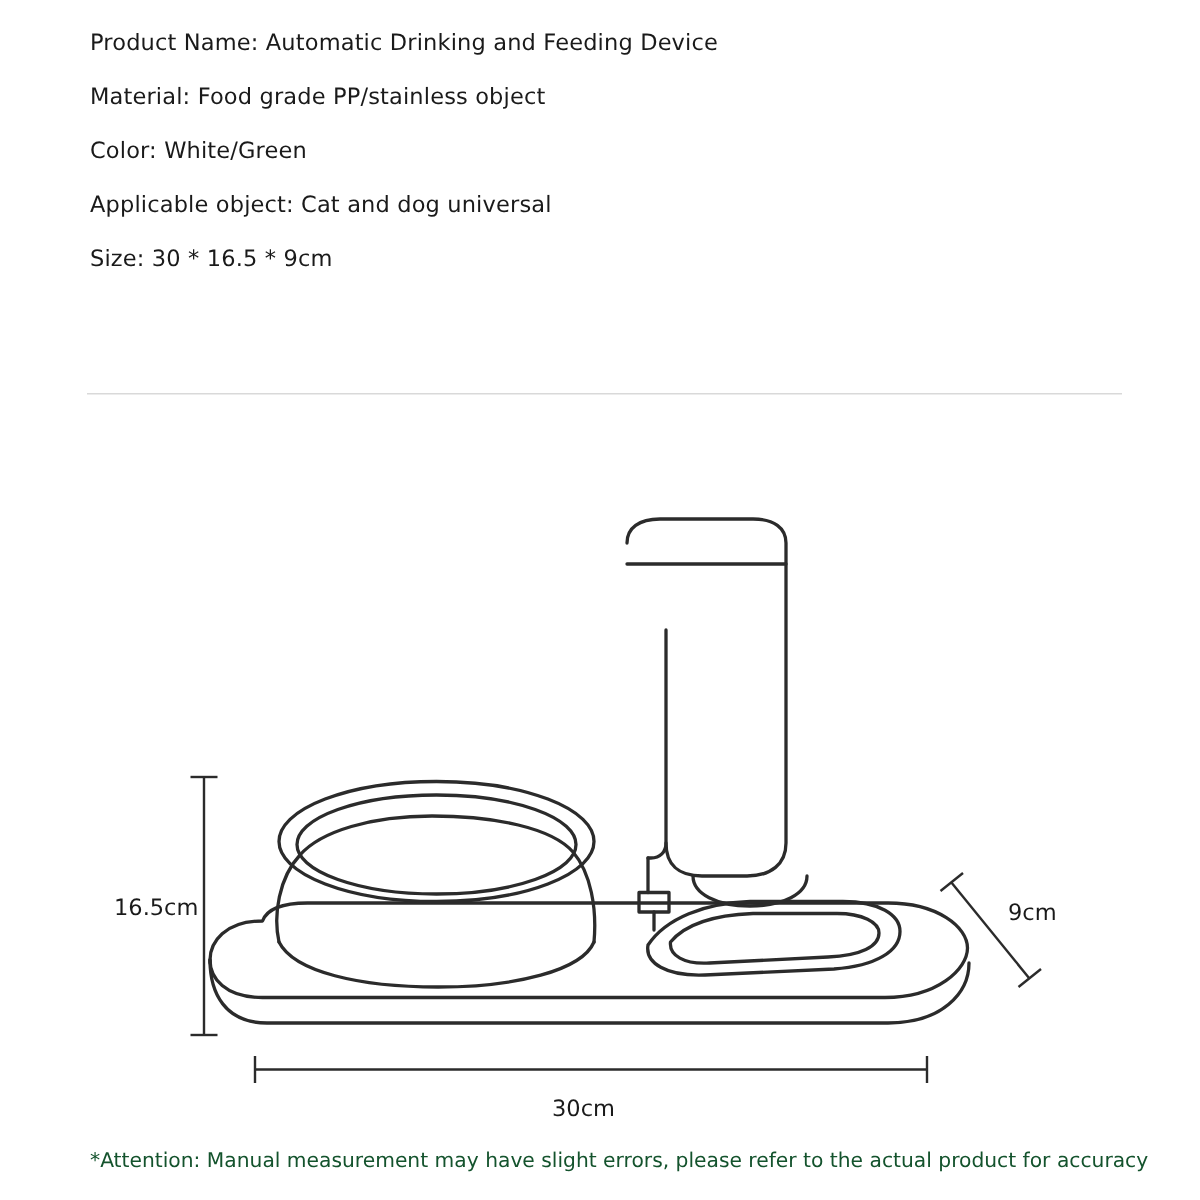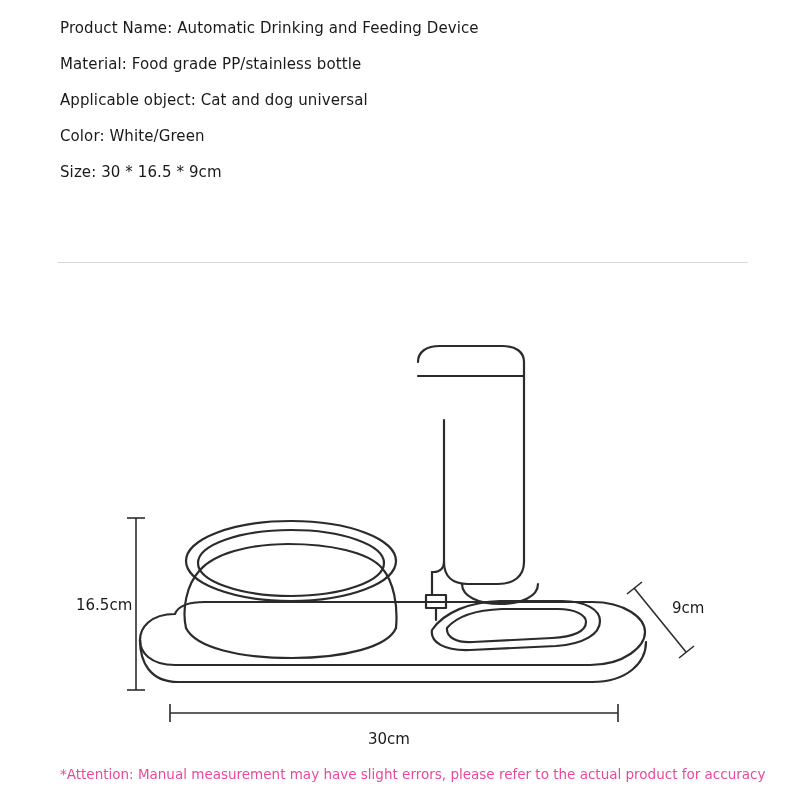--- a/index.html
+++ b/index.html
@@ -52,38 +52,38 @@
     display: block;
   }
 
   
   .footnote {
     position: absolute;
     left: 60px;
     top: 766px;
     width: 720px;
     font-size: 13.5px;
-    color: #ec4899;
+    color: #14532d;
     white-space: nowrap;
   }
 
   .dim-label {
     font-family: "DejaVu Sans", sans-serif;
     font-size: 15px;
     fill: #1a1a1a;
   }
 </style>
 </head>
 <body>
 
 <div class="spec-block">
   <div class="spec-line">Product Name: Automatic Drinking and Feeding Device</div>
-  <div class="spec-line">Material: Food grade PP/stainless bottle</div>
+  <div class="spec-line">Material: Food grade PP/stainless object</div>
+  <div class="spec-line">Color: White/Green</div>
   <div class="spec-line">Applicable object: Cat and dog universal</div>
-  <div class="spec-line">Color: White/Green</div>
   <div class="spec-line">Size: 30 * 16.5 * 9cm</div>
 </div>
 
 <div class="divider"></div>
 
 <div class="diagram">
   <svg width="800" height="470" viewBox="0 0 800 470" xmlns="http://www.w3.org/2000/svg">
     <g fill="none" stroke="#2b2b2b" stroke-width="2.2" stroke-linejoin="round" stroke-linecap="round">
 
       <path d="M175 330

